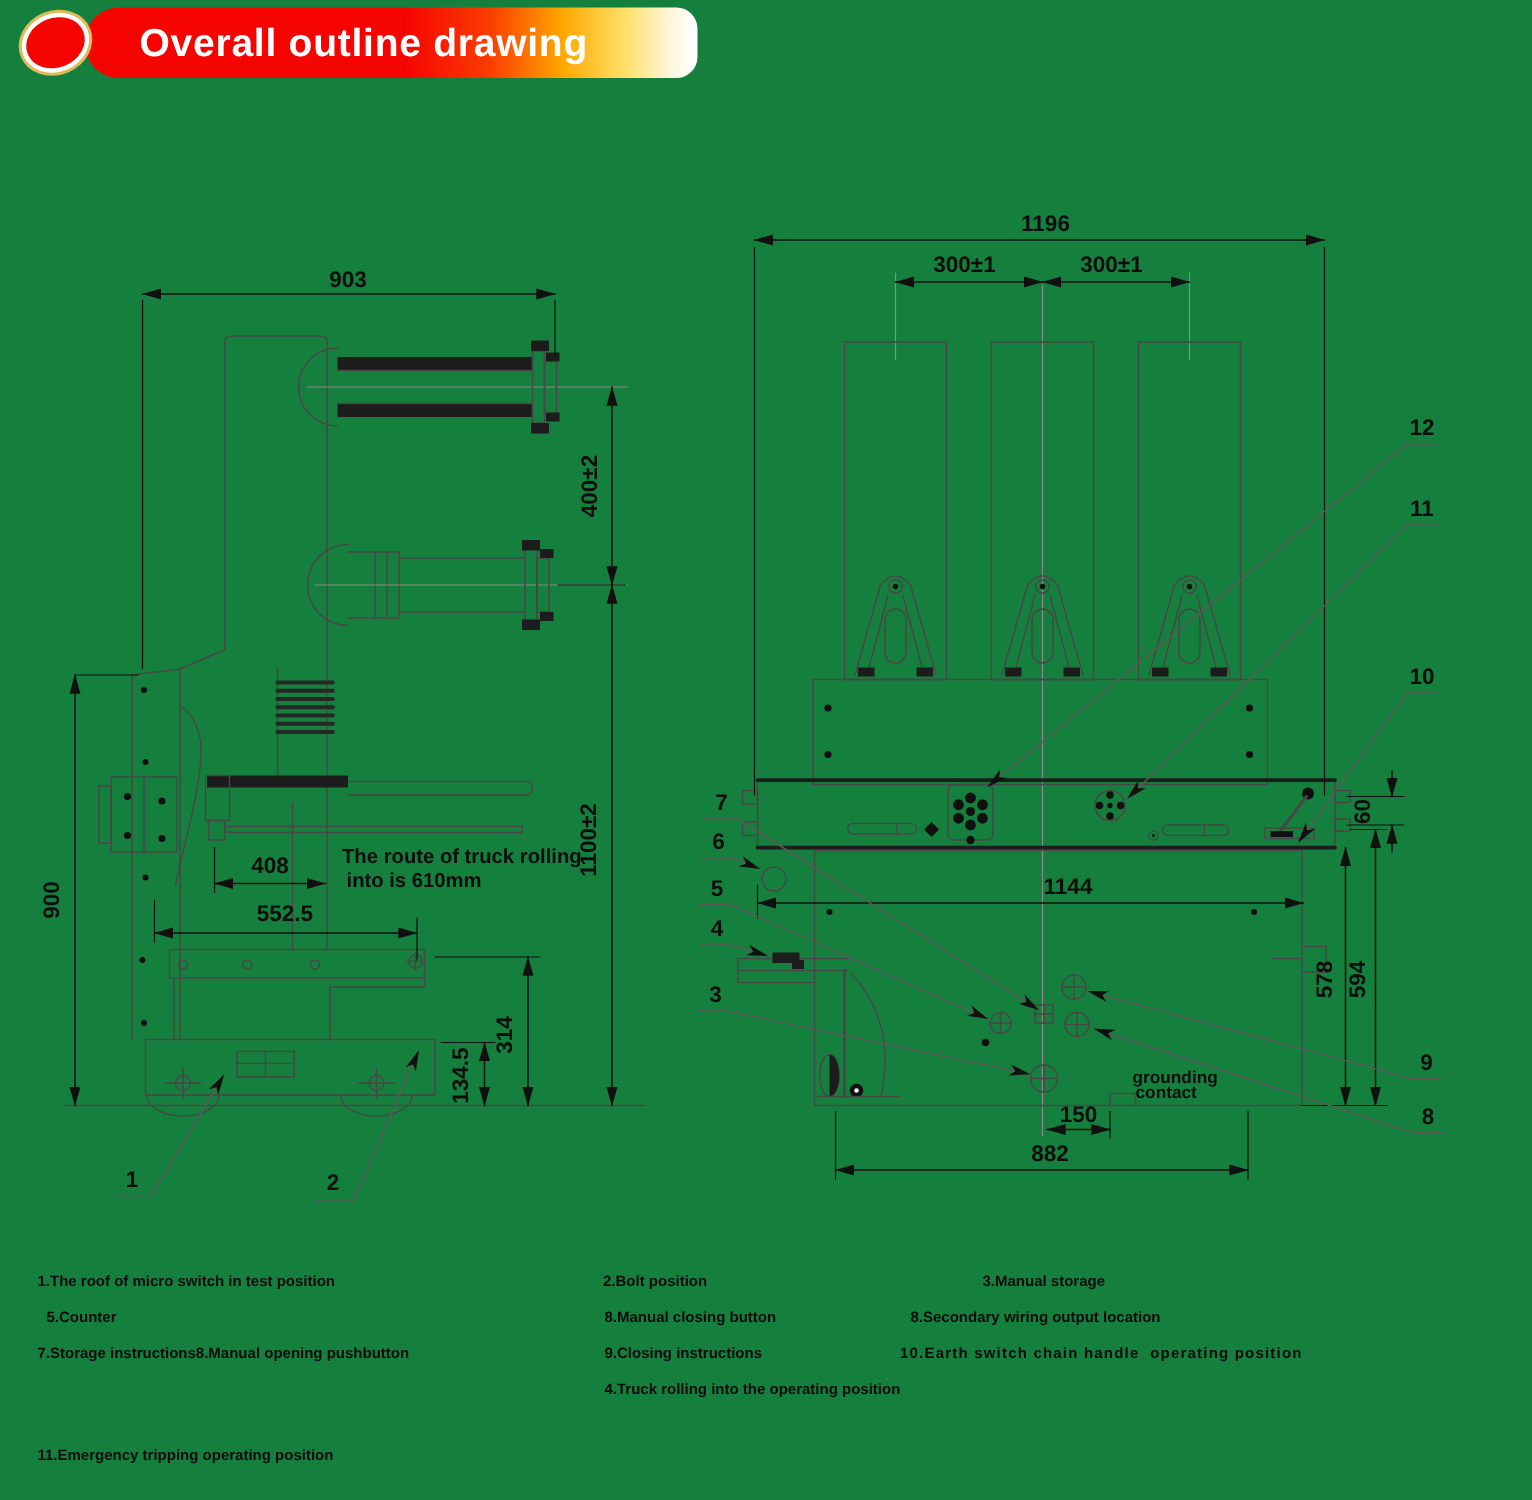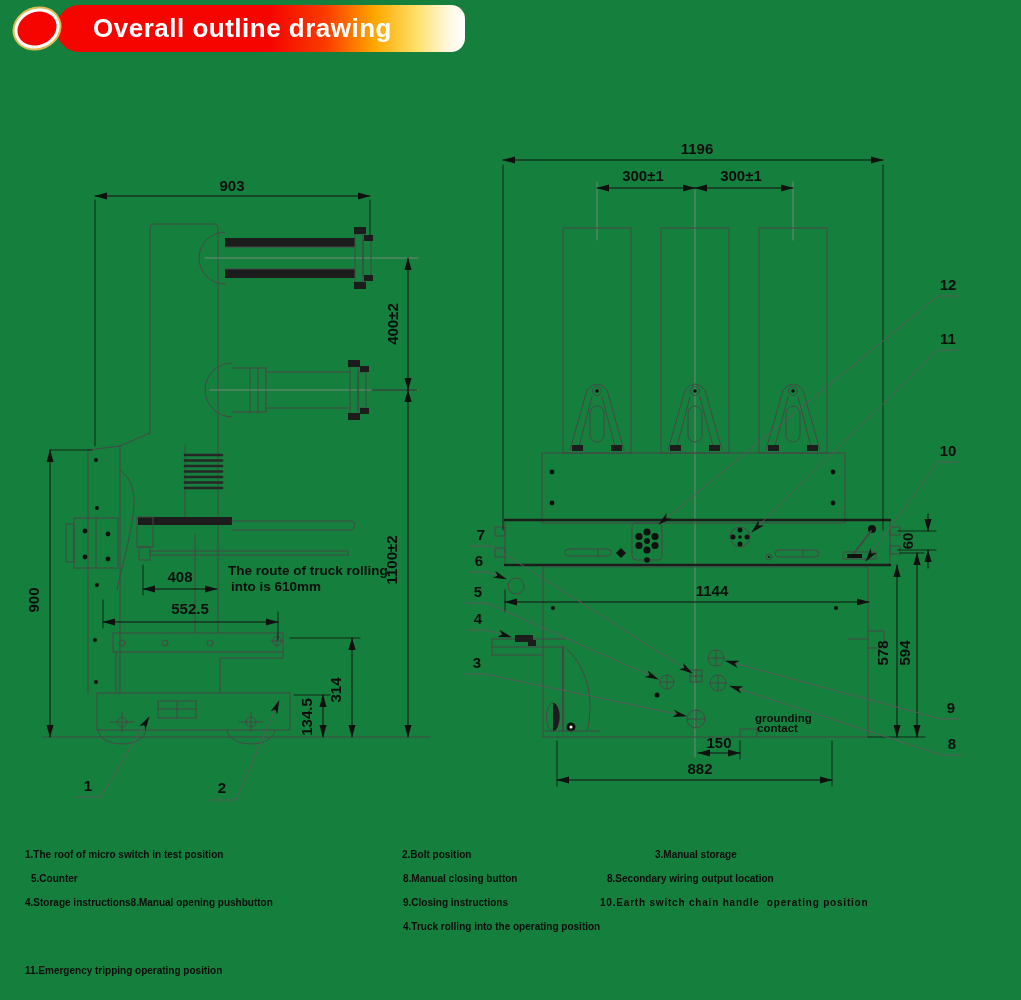--- a/index.html
+++ b/index.html
@@ -461,20 +461,20 @@
     </g>
   </svg>
 
   <div>
     <span class="lg" style="left:25px;top:849px;">1.The roof of micro switch in test position</span>
     <span class="lg" style="left:402px;top:849px;text-align:center;">2.Bolt position</span>
     <span class="lg" style="left:607px;top:849px;margin-left:48px;">3.Manual storage</span>
     <span class="lg" style="left:31px;top:873px;">5.Counter</span>
     <span class="lg" style="left:403px;top:873px;">8.Manual closing button</span>
     <span class="lg" style="left:607px;top:873px;">8.Secondary wiring output location</span>
-    <span class="lg" style="left:25px;top:897px;">4.Storage instructions8.Manual opening pushbutton</span>
+    <span class="lg" style="left:25px;top:897px;">7.Storage instructions8.Manual opening pushbutton</span>
     <span class="lg" style="left:403px;top:897px;">9.Closing instructions</span>
     <span class="lg ls" style="left:600px;top:897px;text-align:center;">10.Earth switch chain handle  operating position</span>
     <span class="lg" style="left:25px;top:921px;margin-top:44px;">11.Emergency tripping operating position</span>
     <span class="lg" style="left:403px;top:921px;">4.Truck rolling into the operating position</span>
   </div>
 
 </div>
 
 </body></html>

